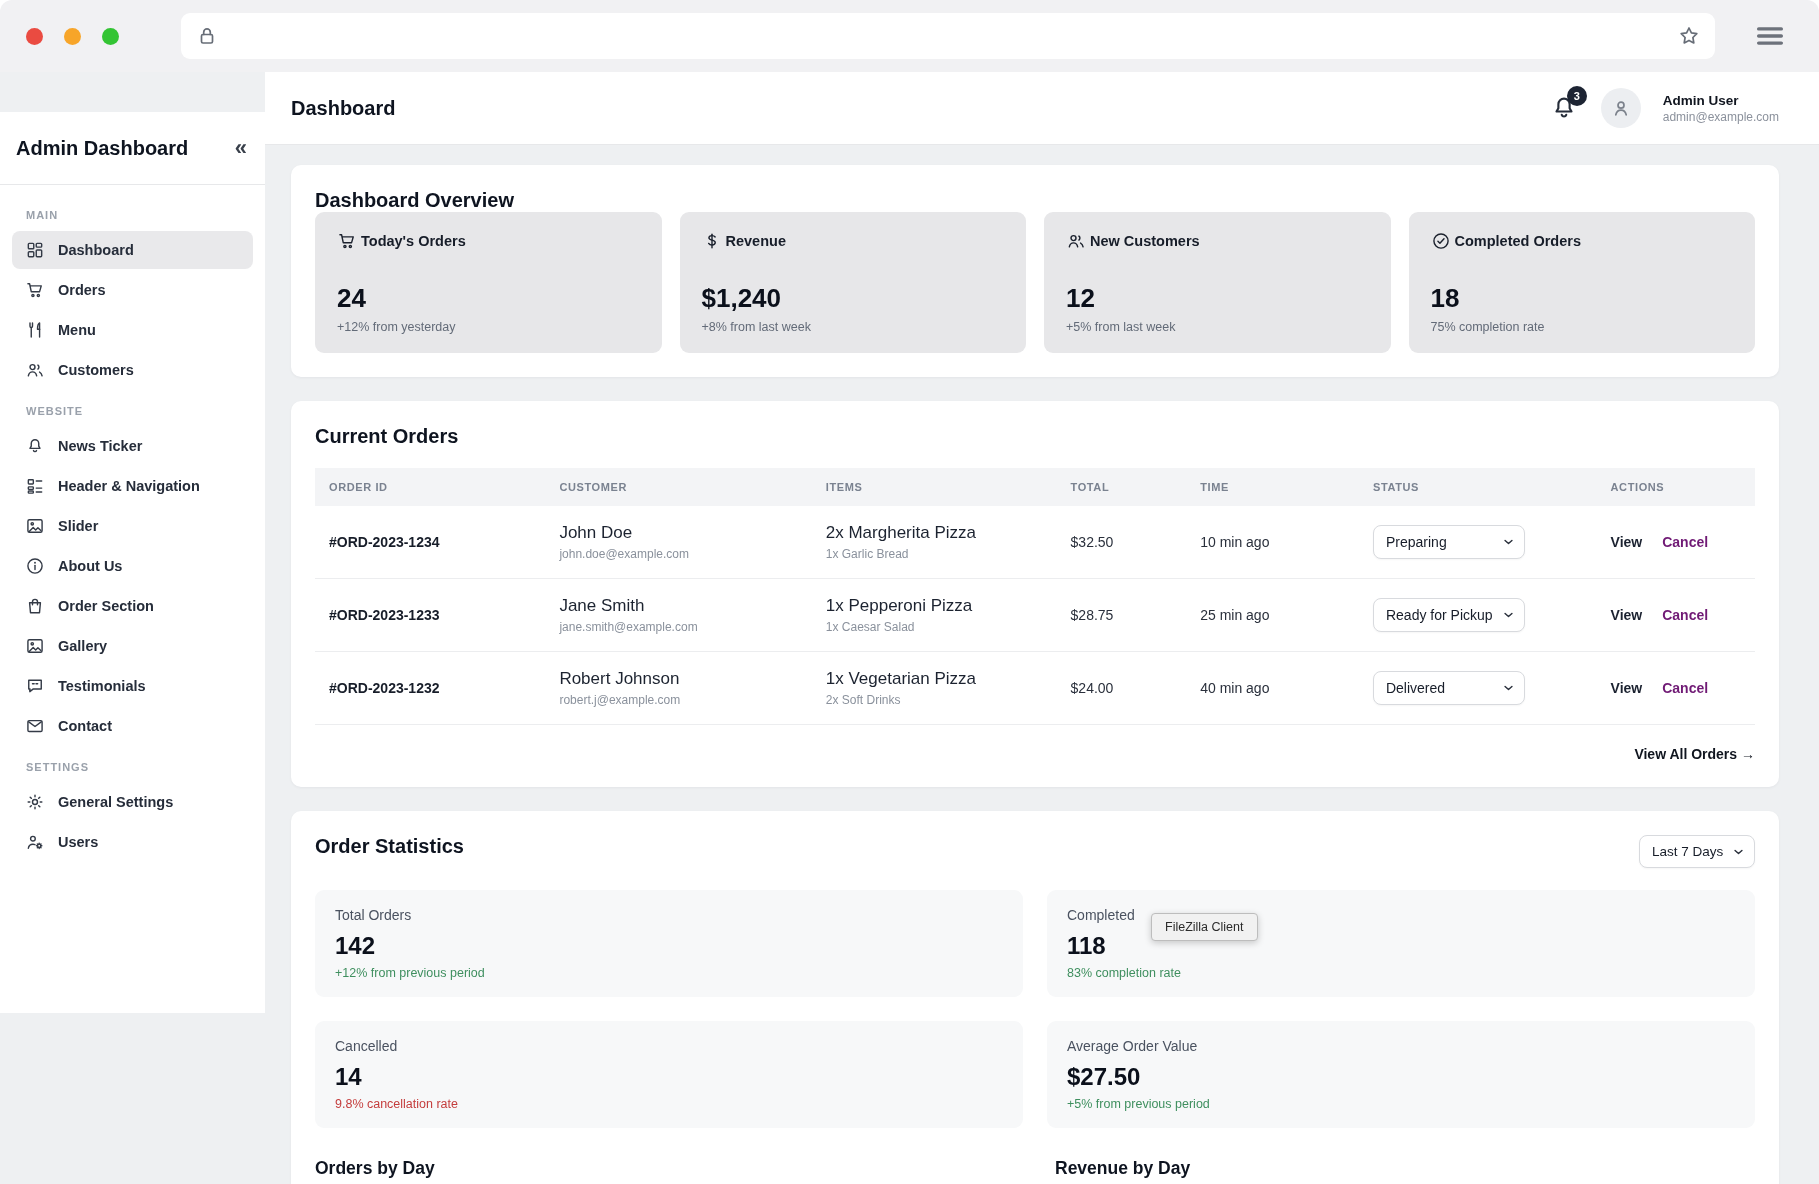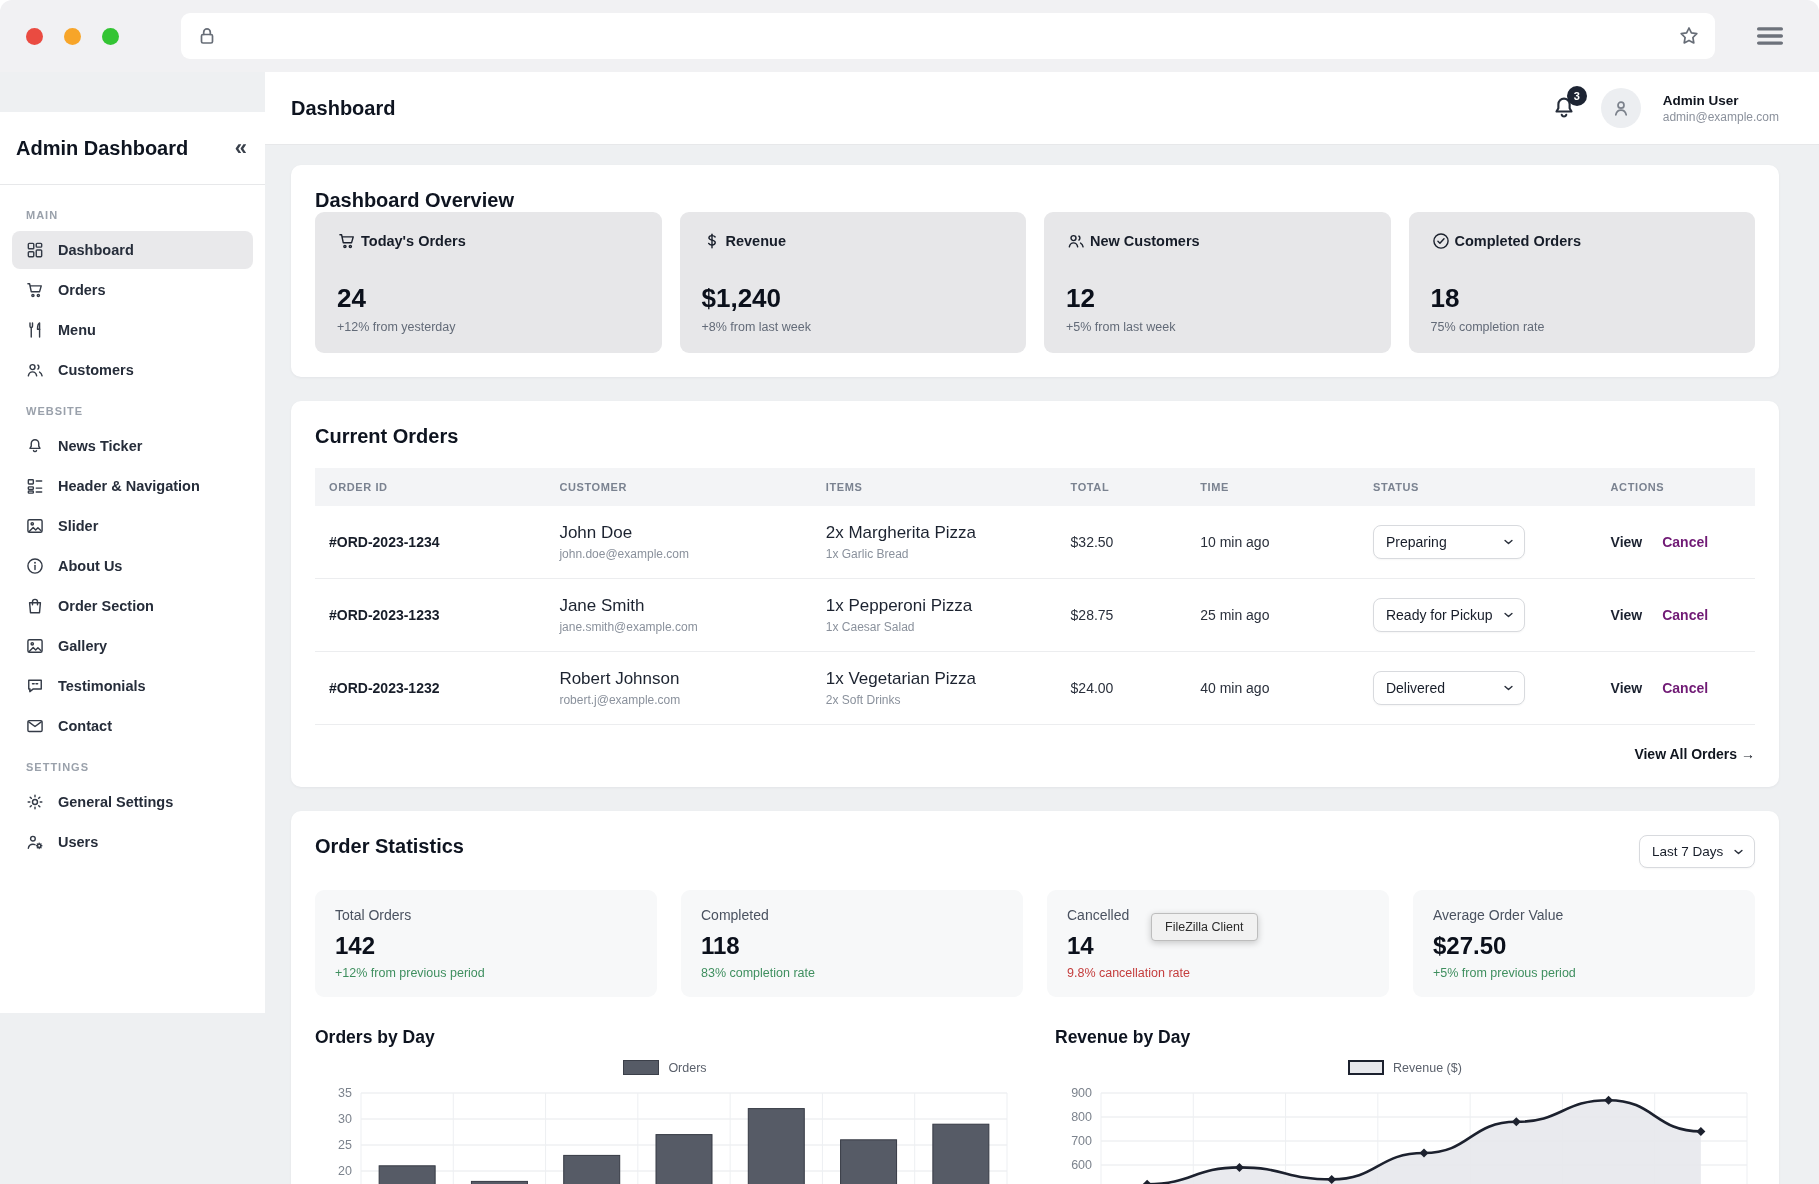--- a/index.html
+++ b/index.html
@@ -60,21 +60,21 @@
   .sel-wrap{position:relative;display:inline-block;}
   select{appearance:none;-webkit-appearance:none;background:#fff;border:1px solid #d8dade;border-radius:8px;padding:8px 30px 8px 12px;font-size:14px;color:#171d29;font-family:inherit;box-shadow:0 1px 2px rgba(0,0,0,.04);cursor:pointer;}
   .status-sel select{width:152px;}
   .chev{position:absolute;right:9px;top:50%;transform:translateY(-50%);width:15px;height:15px;color:#2a303c;pointer-events:none;}
   .c-act a{font-weight:600;color:#1b2230;cursor:pointer;text-decoration:none;margin-right:20px;}
   .c-act a.danger{color:#701a75;margin-right:8px;text-align:center;}
   .view-all{text-align:right;padding-top:20px;}
   .view-all a{font-size:14px;font-weight:800;color:#10151f;cursor:pointer;text-decoration:none;}
   
   .stats-head{display:flex;align-items:flex-start;justify-content:space-between;}
-  .mini-grid{display:grid;grid-template-columns:repeat(4,1fr);gap:24px;margin-top:22px;}
+  .mini-grid{display:grid;grid-template-columns:repeat(2,1fr);gap:24px;margin-top:22px;}
   .mini-card{background:#f7f8f9;border-radius:9px;padding:17px 20px;}
   .mini-label{font-size:14px;color:#4a5260;}
   .mini-value{font-size:24px;font-weight:800;color:#0b101b;margin-top:9px;}
   .mini-sub{font-size:12.5px;margin-top:6px;}
   
   .charts-row{display:grid;grid-template-columns:1fr 1fr;gap:40px;margin-top:30px;}
   .chart-title{font-size:17.5px;font-weight:800;color:#0e1420;margin:0 0 12px;}
   .legend{display:flex;align-items:center;justify-content:center;gap:9px;margin:4px 0 10px;}
   .legend-swatch{width:36px;height:15px;display:inline-block;box-sizing:border-box;}
   .legend-label{font-size:12.5px;color:#5b616c;}

